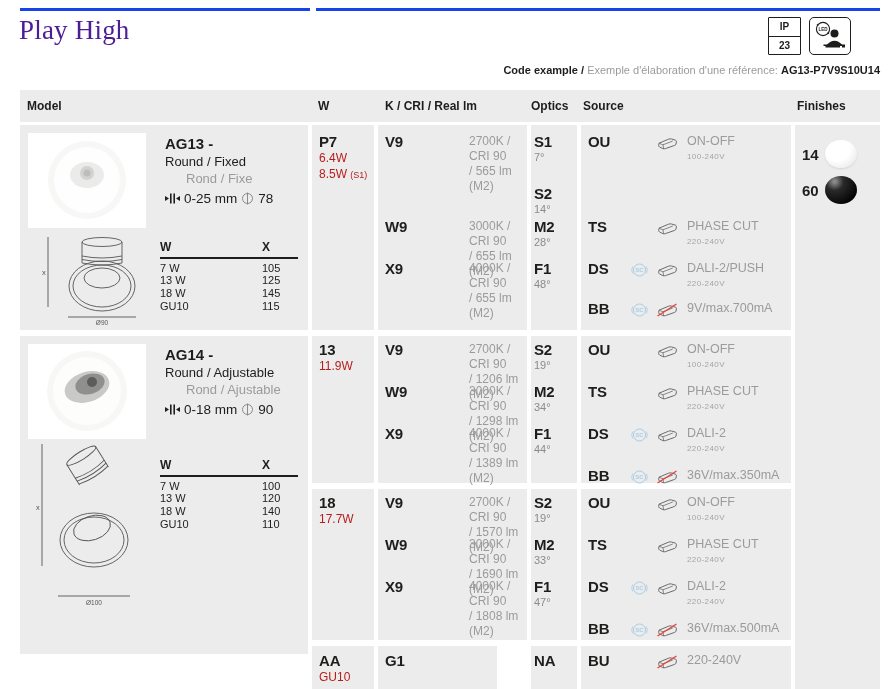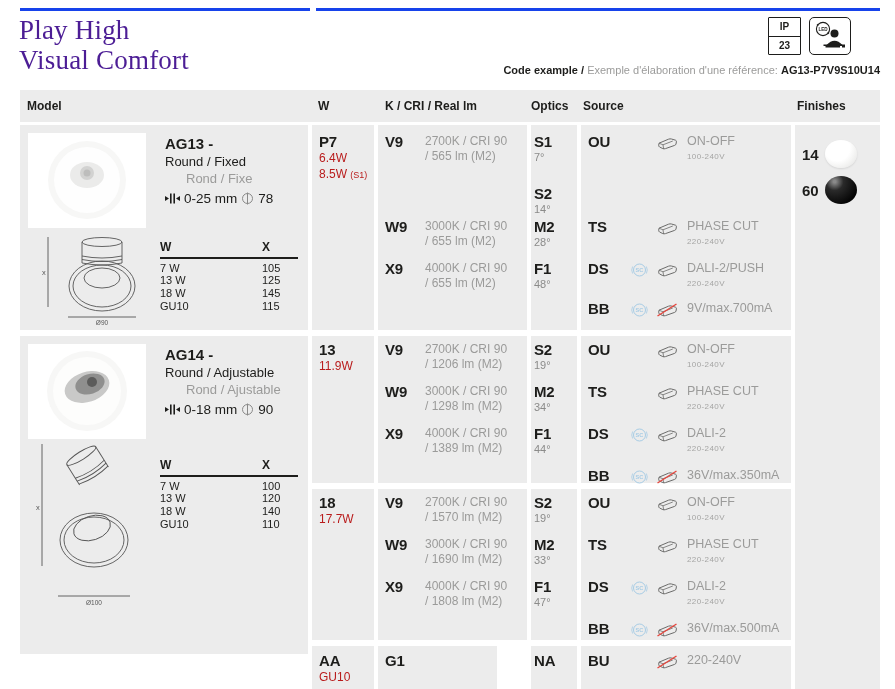--- a/index.html
+++ b/index.html
@@ -65,21 +65,21 @@
   
   .e85{height:85px;box-sizing:border-box;}
   .e52{height:52px;box-sizing:border-box;}
   .e42{height:42px;box-sizing:border-box;}
   .e40{height:40px;box-sizing:border-box;}
   .e33{height:33px;box-sizing:border-box;}
   
   .code{font-weight:700;font-size:15px;line-height:17px;color:#1d1d1b;letter-spacing:-0.2px;}
   .w-sub{font-size:12px;color:#b91c1c;line-height:15px;margin-top:1px;}
   .w-sub .note{font-size:9px;}
-  .cct{display:flex;}
+  .cct{display:flex;gap:44px;}
   .cct .code{width:40px;flex:none;}
   .cct .desc{font-size:12px;color:#9B9B9A;line-height:15px;padding-top:1px;}
   .opt .angle{font-size:11px;color:#8B8B8A;line-height:14px;}
   .src{display:flex;align-items:flex-start;}
   .src .code{width:42px;flex:none;}
   .src .scslot{width:26px;flex:none;padding-top:1px;}
   .src .drvslot{width:31px;flex:none;padding-top:3px;}
   .src .lbl{font-size:12.5px;color:#9B9B9A;line-height:15px;padding-top:1px;}
   .src .volt{font-size:8px;color:#A5A5A4;letter-spacing:0.4px;margin-top:3px;}
   
@@ -110,21 +110,20 @@
   svg{display:block;}
 </style>
 </head>
 <body>
 
 <div class="rule" id="rule-left"></div>
 <div class="rule" id="rule-right"></div>
 
 <div id="title">
   <div>Play High</div>
-  <div>Visual Comfort</div>
 </div>
 
 <div id="ip-box">
   <div class="half">IP</div>
   <div class="half">23</div>
 </div>
 
 <div id="led-box">
   <svg width="36" height="32" viewBox="0 0 36 32">
     <circle cx="11" cy="9" r="6.6" fill="none" stroke="#1d1d1b" stroke-width="1.1"></circle>

